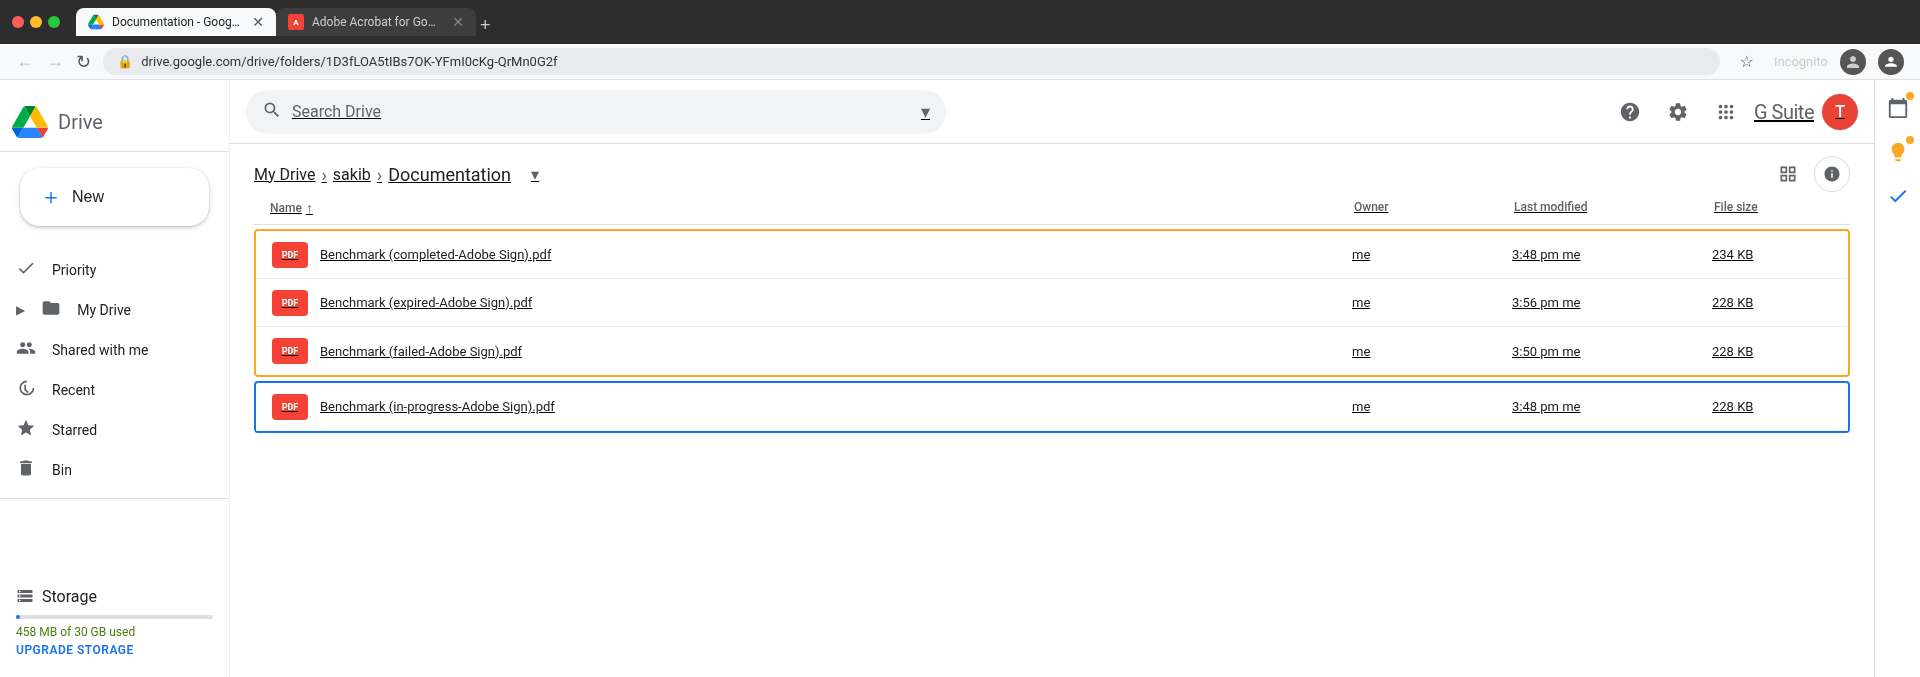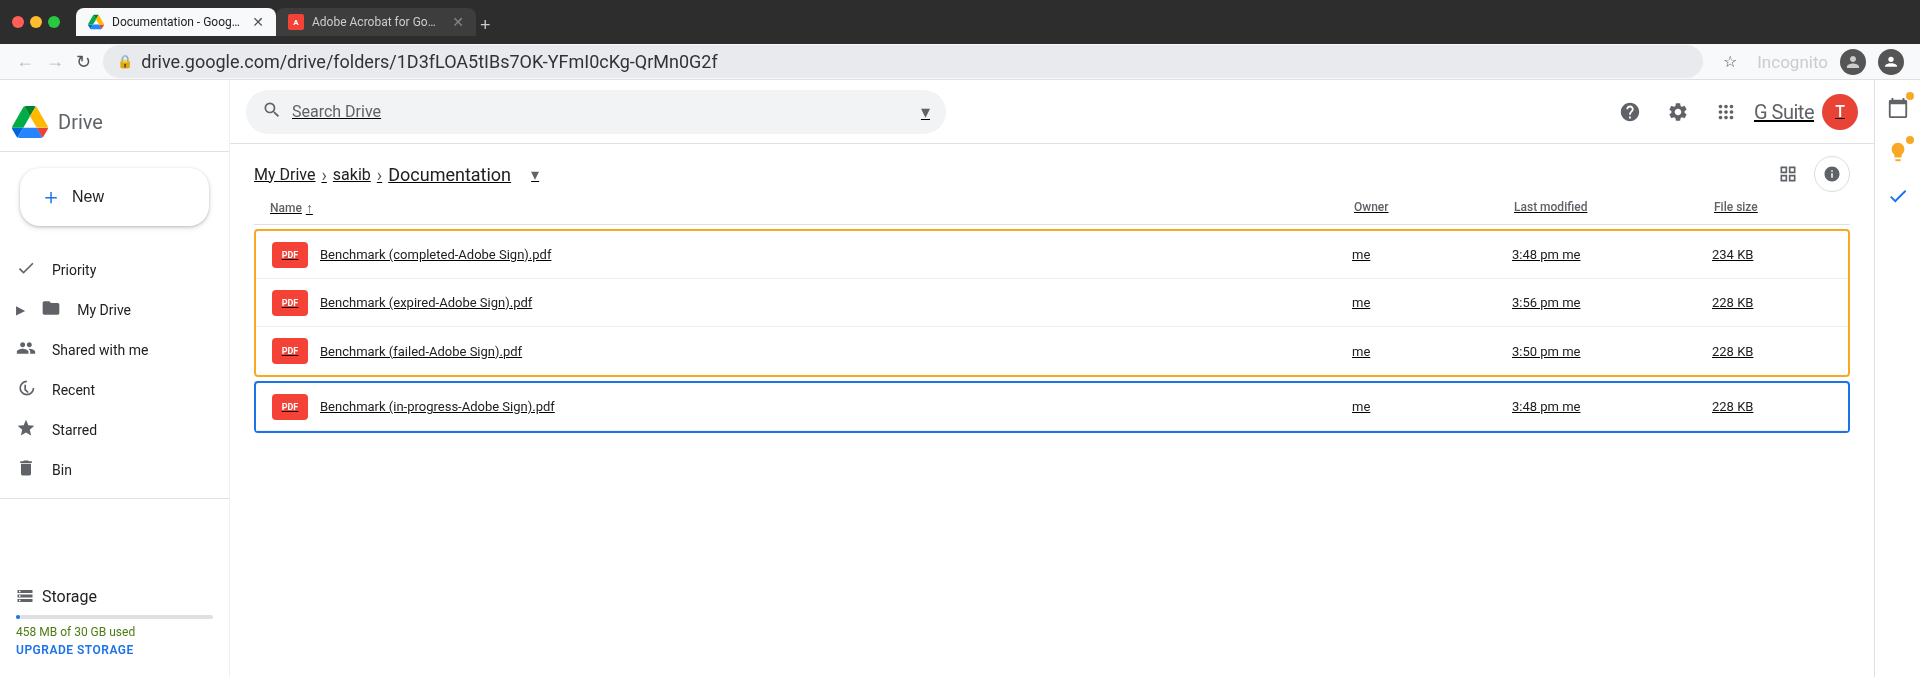--- a/index.html
+++ b/index.html
@@ -245,25 +245,25 @@
     <button class="new-tab-btn">+</button>
   </div>
 </div>
 
 <div class="address-bar" style="background:#f8f9fa;">
   <button class="nav-btn disabled">←</button>
   <button class="nav-btn" style="color:#bbb;">→</button>
   <button class="nav-btn">↻</button>
   <div class="address-input" style="flex:1; background:#e8eaed; border-radius:20px; padding:6px 14px; display:flex; align-items:center; gap:8px;">
     <span>🔒</span>
-    <span class="address-text" style="font-size:18px; color:#333; flex:1;">drive.google.com/drive/folders/1D3fLOA5tIBs7OK-YFmI0cKg-QrMn0G2f</span>
+    <span class="address-text" style="font-size:13px; color:#333; flex:1;">drive.google.com/drive/folders/1D3fLOA5tIBs7OK-YFmI0cKg-QrMn0G2f</span>
   </div>
   <span class="star-btn">☆</span>
   <div class="address-right">
-    <span style="font-size:17px; color:#ccc;">Incognito</span>
+    <span style="font-size:13px; color:#ccc;">Incognito</span>
     <div class="incognito-avatar">
       <svg width="18" height="18" viewBox="0 0 24 24" fill="#ccc">
           <path d="M12 12c2.21 0 4-1.79 4-4s-1.79-4-4-4-4 1.79-4 4 1.79 4 4 4zm0 2c-2.67 0-8 1.34-8 4v2h16v-2c0-2.66-5.33-4-8-4z"></path>
         </svg>
     </div>
     <div style="width:26px; height:26px; border-radius:50%; background:#555; display:flex; align-items:center; justify-content:center;">
       <svg width="16" height="16" viewBox="0 0 24 24" fill="white">
           <circle cx="12" cy="8" r="4"></circle>
           <path d="M12 14c-6 0-9 3-9 4v1h18v-1c0-1-3-4-9-4z"></path>
         </svg>

